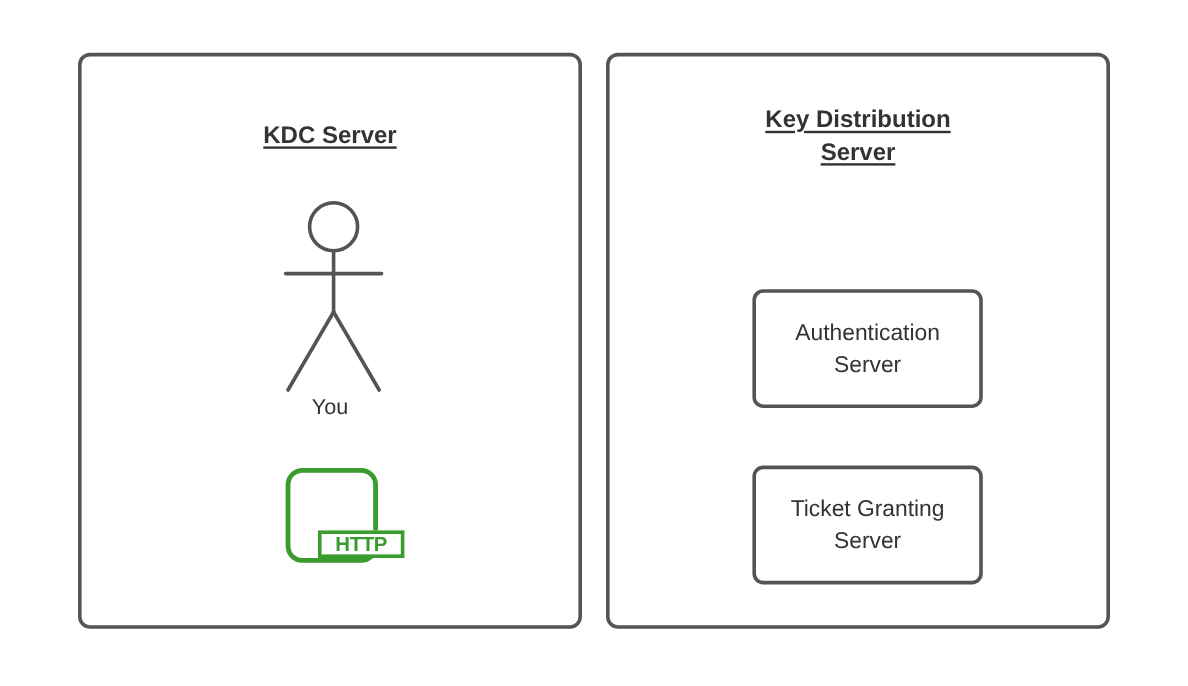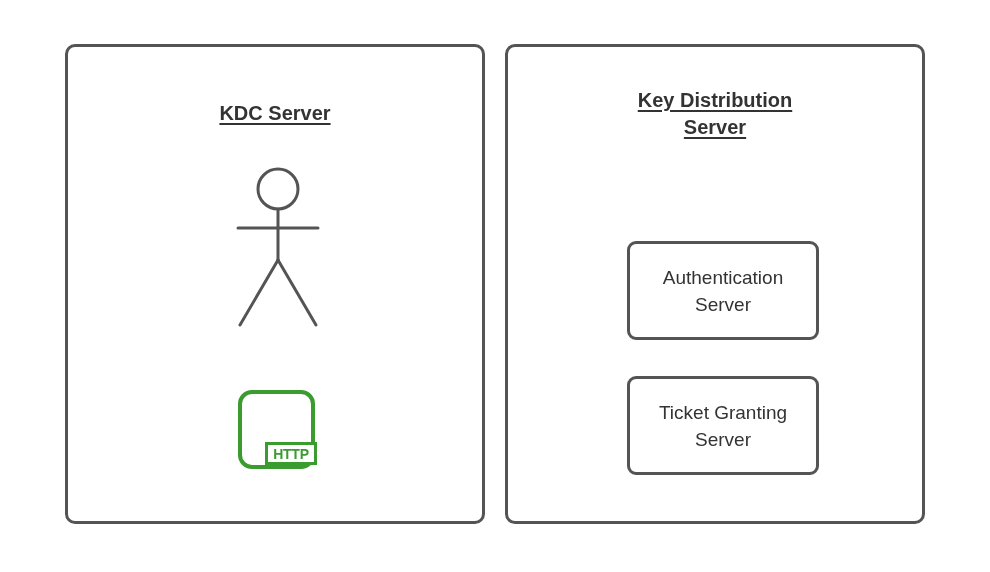--- a/index.html
+++ b/index.html
@@ -84,27 +84,27 @@
     height: 79px;
     border: 4px solid var(--green, #3a9b2f);
     border-radius: 14px;
     box-sizing: border-box;
     background: transparent;
   }
   .http-badge {
     position: absolute;
     left: 197px;
     top: 395px;
-    width: 52px;
+    width: 72px;
     height: 23px;
     box-sizing: border-box;
     border: 3px solid var(--green, #3a9b2f);
     background: var(--background, #ffffff);
     color: var(--green, #3a9b2f);
-    font-size: 14px;
+    font-size: 17px;
     font-weight: bold;
     letter-spacing: -0.3px;
     display: flex;
     align-items: center;
     justify-content: center;
   }
   .service-label {
     position: absolute;
     left: 0;
     right: 0;
@@ -123,21 +123,21 @@
     border: 3px solid var(--stroke, #545454);
     border-radius: 9px;
     box-sizing: border-box;
     background: var(--background, #ffffff);
     display: flex;
     align-items: center;
     justify-content: center;
     text-align: center;
   }
   .server-box-auth { top: 168px; margin-top: 26px; }
-  .server-box-tgs  { top: 329px; }
+  .server-box-tgs  { top: 341px; }
   .server-label {
     font-size: 19px;
     line-height: 27px;
     color: var(--text, #333333);
     white-space: pre-line;
   }
 </style>
 </head>
 <body>
 
@@ -147,20 +147,21 @@
     <h2 class="panel-title">KDC Server</h2>
 
     <svg class="actor-svg" viewBox="0 0 120 162" xmlns="http://www.w3.org/2000/svg">
       <circle cx="60" cy="23" r="20"></circle>
       <line x1="60" y1="43" x2="60" y2="94"></line>
       <line x1="20" y1="62" x2="100" y2="62"></line>
       <line x1="60" y1="94" x2="22" y2="159"></line>
       <line x1="60" y1="94" x2="98" y2="159"></line>
     </svg>
 
+    <div class="actor-label">You</div>
 
     <div class="http-square"></div>
     <div class="http-badge">HTTP</div>
 
   </section>
 
   <section class="panel panel-right">
     <h2 class="panel-title">Key Distribution
 Server</h2>
 

